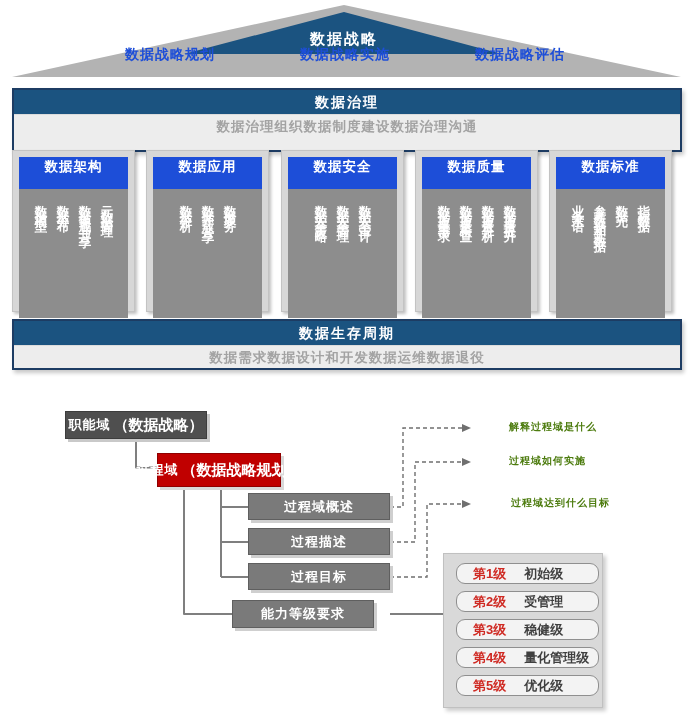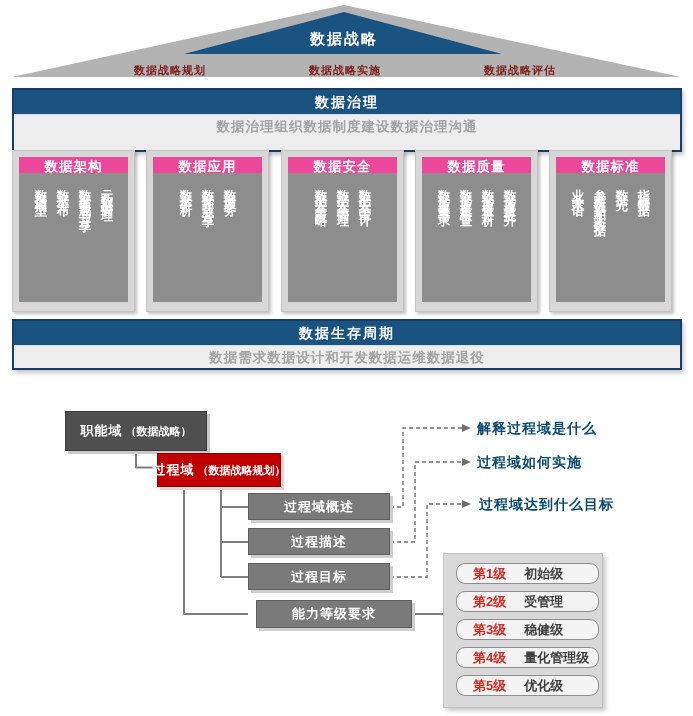--- a/index.html
+++ b/index.html
@@ -8,22 +8,22 @@
     font-family:"Liberation Sans","DejaVu Sans",sans-serif;
     background:#ffffff;
   }
   
   .roof-svg{position:absolute;left:0;top:0;}
   .roof-title{
     position:absolute;left:344px;top:30px;transform:translateX(-50%);
     color:#ffffff;font-size:15px;font-weight:bold;letter-spacing:2px;white-space:nowrap;
   }
   .roof-label{
-    position:absolute;top:63px;transform:translateX(-50%);
-    color:#7f1d1d;font-size:11px;font-weight:bold;letter-spacing:1px;white-space:nowrap;
+    position:absolute;top:46px;transform:translateX(-50%);
+    color:#1d4ed8;font-size:14px;font-weight:bold;letter-spacing:1px;white-space:nowrap;
   }
   
   .band{
     position:absolute;left:12px;width:670px;box-sizing:border-box;
     border:2.5px solid #1d3c63;background:#ededed;
     box-shadow:2px 3px 4px rgba(0,0,0,.22);
   }
   .band-header{
     background:#1b5380;color:#ffffff;text-align:center;
     font-size:14px;font-weight:bold;letter-spacing:2px;
@@ -36,47 +36,47 @@
   .band-items span{
     color:#a3a3a3;font-size:13.5px;font-weight:bold;letter-spacing:1px;white-space:nowrap;
   }
   
   .pillar{
     position:absolute;top:150px;width:123px;height:162px;box-sizing:border-box;
     background:#d7d7d7;border:1px solid #c3c3c3;padding:6px;
     box-shadow:2px 2px 3px rgba(0,0,0,.25);
   }
   .pillar-title{
-    background:#ec4899;color:#ffffff;text-align:center;
+    background:#1d4ed8;color:#ffffff;text-align:center;
     font-size:13.5px;font-weight:bold;letter-spacing:1px;
-    height:16px;line-height:20px;
+    height:32px;line-height:20px;
   }
   .pillar-body{
     background:#8d8d8d;height:129px;
     display:flex;justify-content:center;gap:9px;padding-top:6px;box-sizing:border-box;
   }
   .vcol{
     writing-mode:vertical-rl;text-orientation:upright;
     color:#ffffff;font-size:12.5px;font-weight:bold;letter-spacing:5px;line-height:13px;
   }
   
   .flow-svg{position:absolute;left:0;top:400px;pointer-events:none;}
   .flow-box{
     position:absolute;box-sizing:border-box;color:#ffffff;text-align:center;
     display:flex;align-items:center;justify-content:center;gap:3px;white-space:nowrap;
   }
   .flow-box .big{font-size:13px;font-weight:bold;letter-spacing:1px;}
-  .flow-box .small{font-size:11px;font-weight:bold;}
+  .flow-box .small{font-size:15px;font-weight:bold;}
   .box-dark{background:#4f4f4f;border:1px solid #3d3d3d;box-shadow:3px 3px 0 #c9c9c9;}
   .box-red{background:#c00000;border:1px solid #8f0000;box-shadow:3px 3px 0 #d9d9d9;}
   .box-mid{background:#7a7a7a;border:1px solid #5f5f5f;box-shadow:3px 3px 0 #cfcfcf;
            font-size:13px;font-weight:bold;letter-spacing:1px;}
   .red-note{
-    position:absolute;color:#0c4a6e;font-size:14px;font-weight:bold;
-    letter-spacing:1px;white-space:nowrap;
+    position:absolute;color:#4d7c0f;font-size:10px;font-weight:bold;
+    letter-spacing:1px;white-space:nowrap;margin-left:32px;
   }
   
   .levels-panel{
     position:absolute;left:443px;top:553px;width:160px;height:155px;box-sizing:border-box;
     background:#d9d9d9;border:1px solid #c0c0c0;box-shadow:3px 3px 4px rgba(0,0,0,.2);
     display:flex;flex-direction:column;justify-content:space-between;
     padding:9px 5px 11px 12px;
   }
   .level-btn{
     width:143px;height:21px;box-sizing:border-box;border:1.5px solid #8f8f8f;
@@ -178,34 +178,34 @@
       <path d="M390 142 H415 V62 H462"></path>
       <path d="M390 177 H427 V104 H462"></path>
     </g>
     <g fill="#6f6f6f">
       <polygon points="462,24 471,28 462,32"></polygon>
       <polygon points="462,58 471,62 462,66"></polygon>
       <polygon points="462,100 471,104 462,108"></polygon>
     </g>
   </svg>
 
-  <div class="flow-box box-dark" style="left:65px;top:411px;width:142px;height:40px">
+  <div class="flow-box box-dark" style="left:65px;top:411px;width:142px;height:28px">
     <span class="big">职能域</span>
     <span class="small">（数据战略）</span>
   </div>
 
   <div class="flow-box box-red" style="left:157px;top:453px;width:124px;height:34px">
     <span class="big">过程域</span>
     <span class="small">（数据战略规划）</span>
   </div>
 
   <div class="flow-box box-mid" style="left:248px;top:493px;width:142px;height:27px">过程域概述</div>
   <div class="flow-box box-mid" style="left:248px;top:528px;width:142px;height:27px">过程描述</div>
   <div class="flow-box box-mid" style="left:248px;top:563px;width:142px;height:27px">过程目标</div>
-  <div class="flow-box box-mid" style="left:256px;top:600px;width:156px;height:28px">能力等级要求</div>
+  <div class="flow-box box-mid" style="left:232px;top:600px;width:142px;height:28px">能力等级要求</div>
 
   <div class="red-note" style="left:477px;top:420px">解释过程域是什么</div>
   <div class="red-note" style="left:477px;top:454px">过程域如何实施</div>
   <div class="red-note" style="left:479px;top:496px">过程域达到什么目标</div>
 
   <div class="levels-panel">
     <div class="level-btn">
       <span class="grade">第1级</span>
       <span class="name">初始级</span>
     </div>

